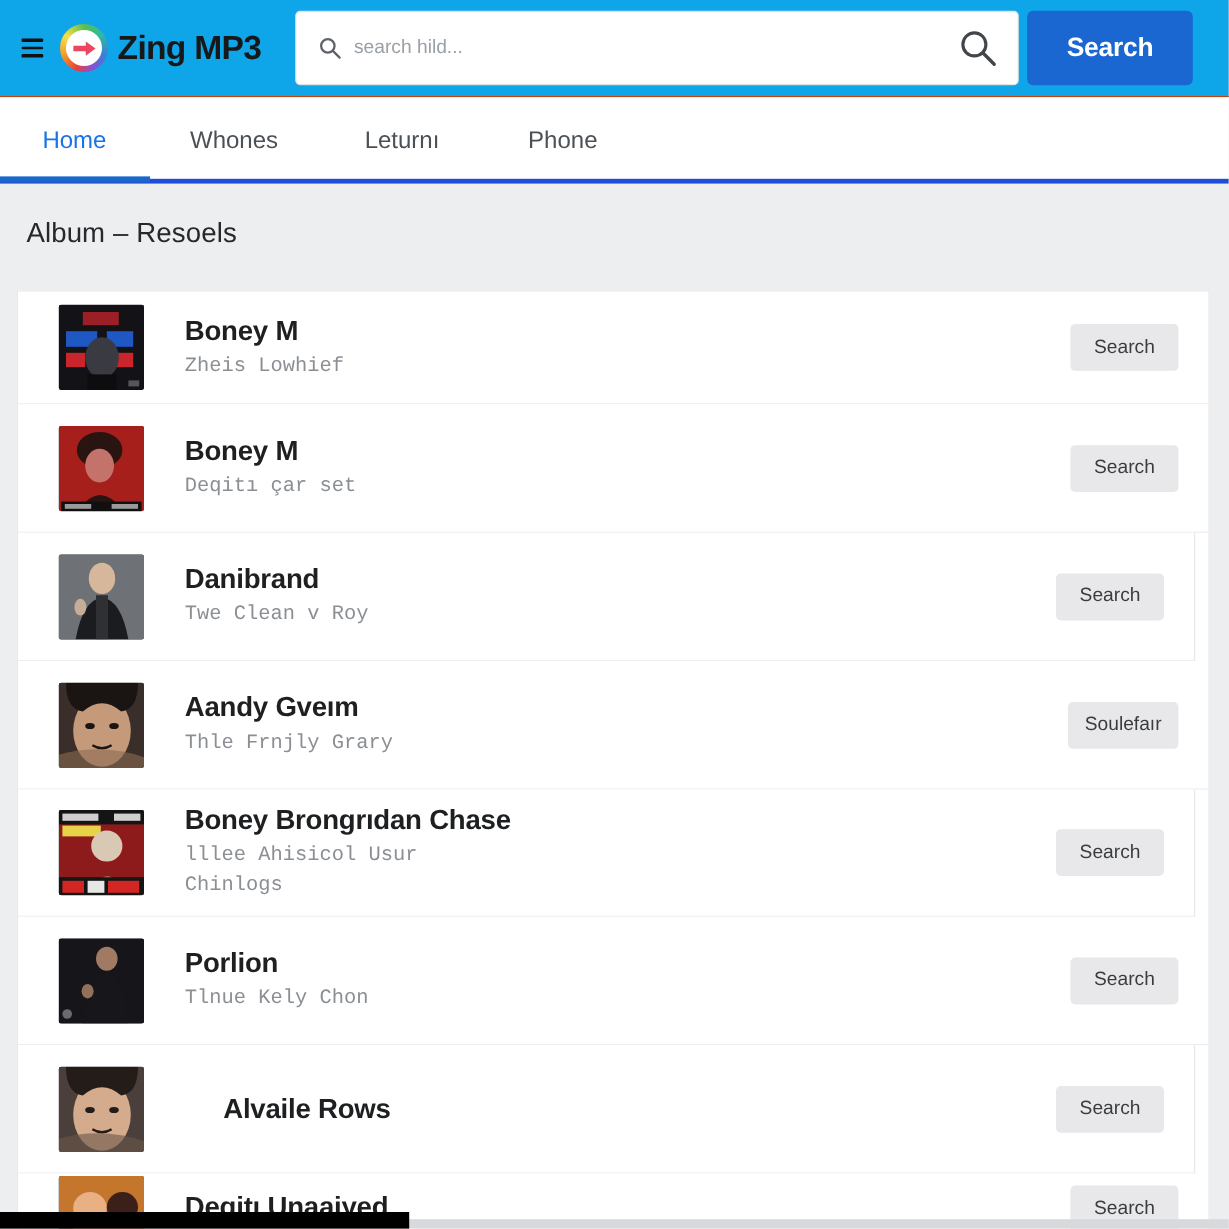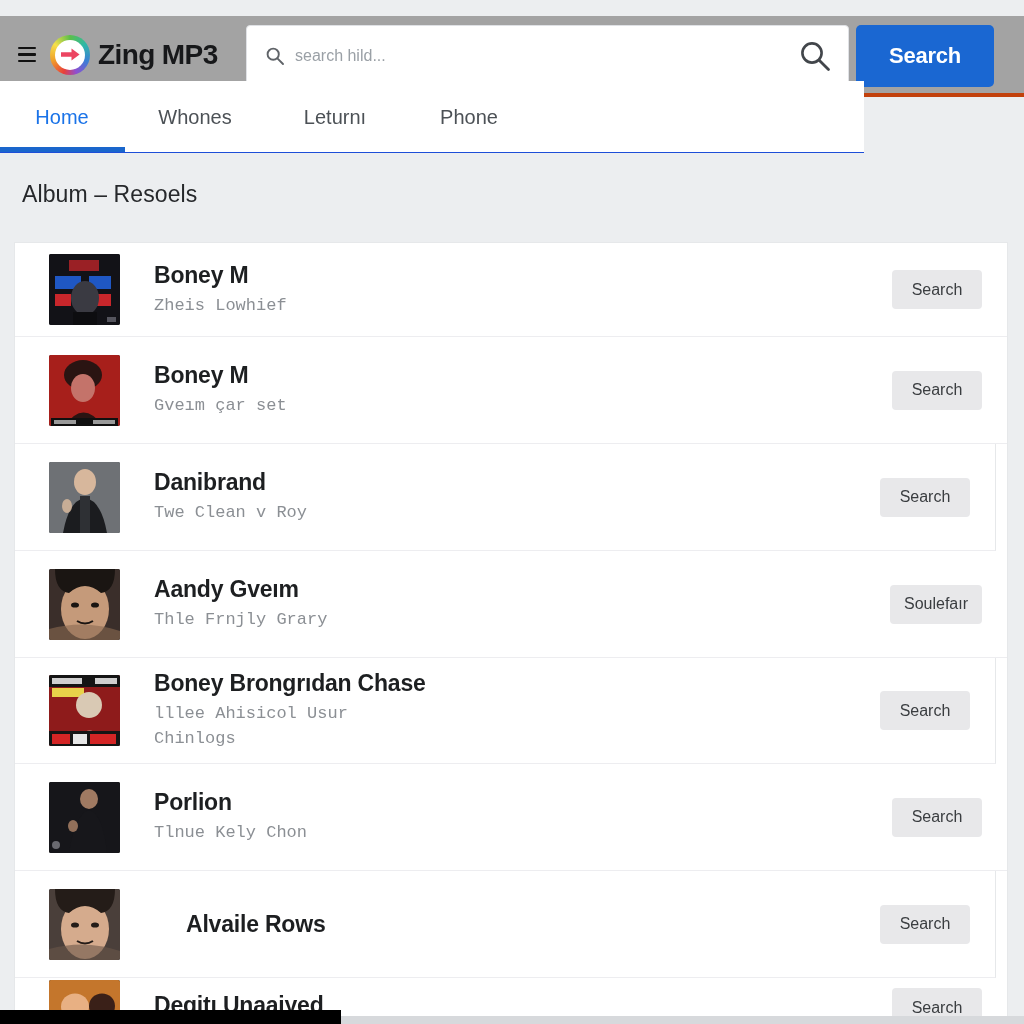--- a/index.html
+++ b/index.html
@@ -7,24 +7,23 @@
     width: 1024px; height: 1024px;
     background: #eceef0;
     font-family: "Liberation Sans", sans-serif;
     overflow: hidden;
   }
   #app { position: relative; width: 1024px; height: 1024px; background: #eceef0; }
 
   
   .header {
     position: absolute; left: 0; top: 0; width: 1024px; height: 81px;
-    background: #a3a3a3;
+    background: #0ea5e9;
     display: flex; align-items: center;
-    border-bottom: 4px solid #c2410c;
-    margin-top: 16px;
+    border-bottom: 1px solid #c2410c;
   }
   .hamburger {
     width: 22px; height: 22px; margin-left: 18px;
     display: flex; flex-direction: column; justify-content: center; gap: 4px;
     cursor: pointer;
   }
   .hamburger i { display: block; height: 2.5px; background: #111; border-radius: 1px; }
   .hamburger i:nth-child(1) { width: 18px; }
   .hamburger i:nth-child(2) { width: 18px; }
   .hamburger i:nth-child(3) { width: 18px; }
@@ -67,22 +66,22 @@
   .search-btn {
     position: absolute; left: 856px; top: 9px; width: 138px; height: 62px;
     background: #1a67d2; border: none; border-radius: 5px;
     color: #ffffff; font-size: 22px; font-weight: bold;
     font-family: "Liberation Sans", sans-serif; cursor: pointer;
     letter-spacing: -0.2px;
   }
 
   
   .tabbar {
-    position: absolute; left: 0; top: 81px; width: 864px; height: 72px;
-    background: #ffffff; border-bottom: 1px solid #1d4ed8;
+    position: absolute; left: 0; top: 81px; width: 1024px; height: 72px;
+    background: #ffffff; border-bottom: 4px solid #1d4ed8;
   }
   .tab {
     position: absolute; top: 0; height: 72px;
     display: flex; align-items: center; justify-content: center;
     font-size: 20px; color: #4c5156; cursor: pointer; white-space: nowrap;
   }
   .tab.active { color: #1a73e8; }
   .tab-underline {
     position: absolute; left: 0; top: 66px; width: 125px; height: 5px;
     background: #1a66cc;
@@ -218,21 +217,21 @@
       <ellipse cx="34" cy="20" rx="19" ry="15" fill="#2a1412"></ellipse>
       <ellipse cx="34" cy="33" rx="12" ry="14" fill="#c4736a"></ellipse>
       <path d="M16 71 Q34 44 54 71 Z" fill="#2a1412"></path>
       <rect x="2" y="63" width="67" height="8" fill="#101010"></rect>
       <rect x="5" y="65" width="22" height="4" fill="#9a9a9a"></rect>
       <rect x="44" y="65" width="22" height="4" fill="#9a9a9a"></rect>
           </svg>
         </div>
         <div class="row-text">
           <div class="row-title">Boney M</div>
-          <div class="row-sub">Gveım çar set</div>
+          <div class="row-sub">Deqitı çar set</div>
         </div>
         <button class="row-btn">Search</button>
       </div>
       <div class="row" style="height: 107px; margin-right: 11px; border-right: 1px solid rgb(230, 232, 234);">
         <div class="thumb">
           <svg viewBox="0 0 71 71" preserveAspectRatio="none">
             <rect width="71" height="71" fill="#8a8d91"></rect>
       <rect width="71" height="71" fill="#4c4f54" opacity=".45"></rect>
       <ellipse cx="36" cy="20" rx="11" ry="13" fill="#d7b79c"></ellipse>
       <path d="M14 71 Q20 38 36 36 Q52 38 58 71 Z" fill="#1b1c1f"></path>

